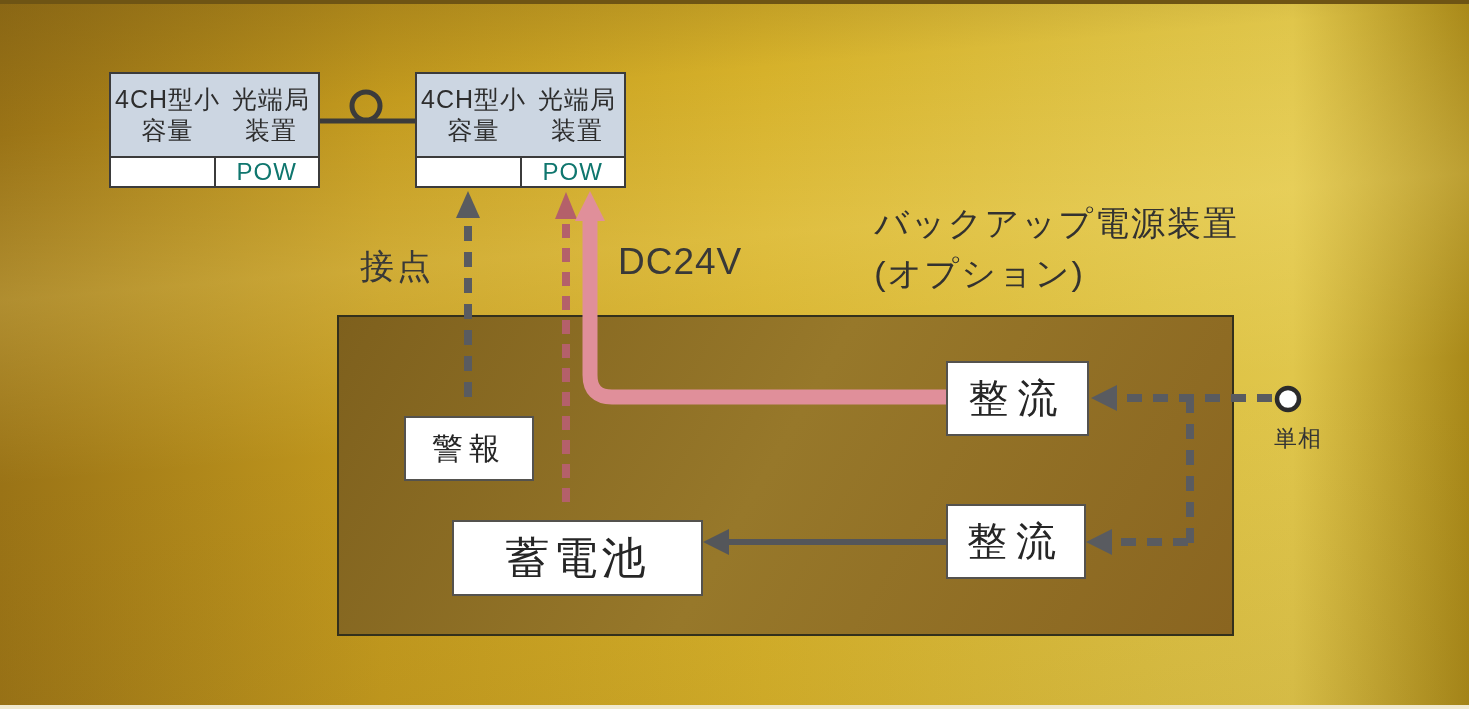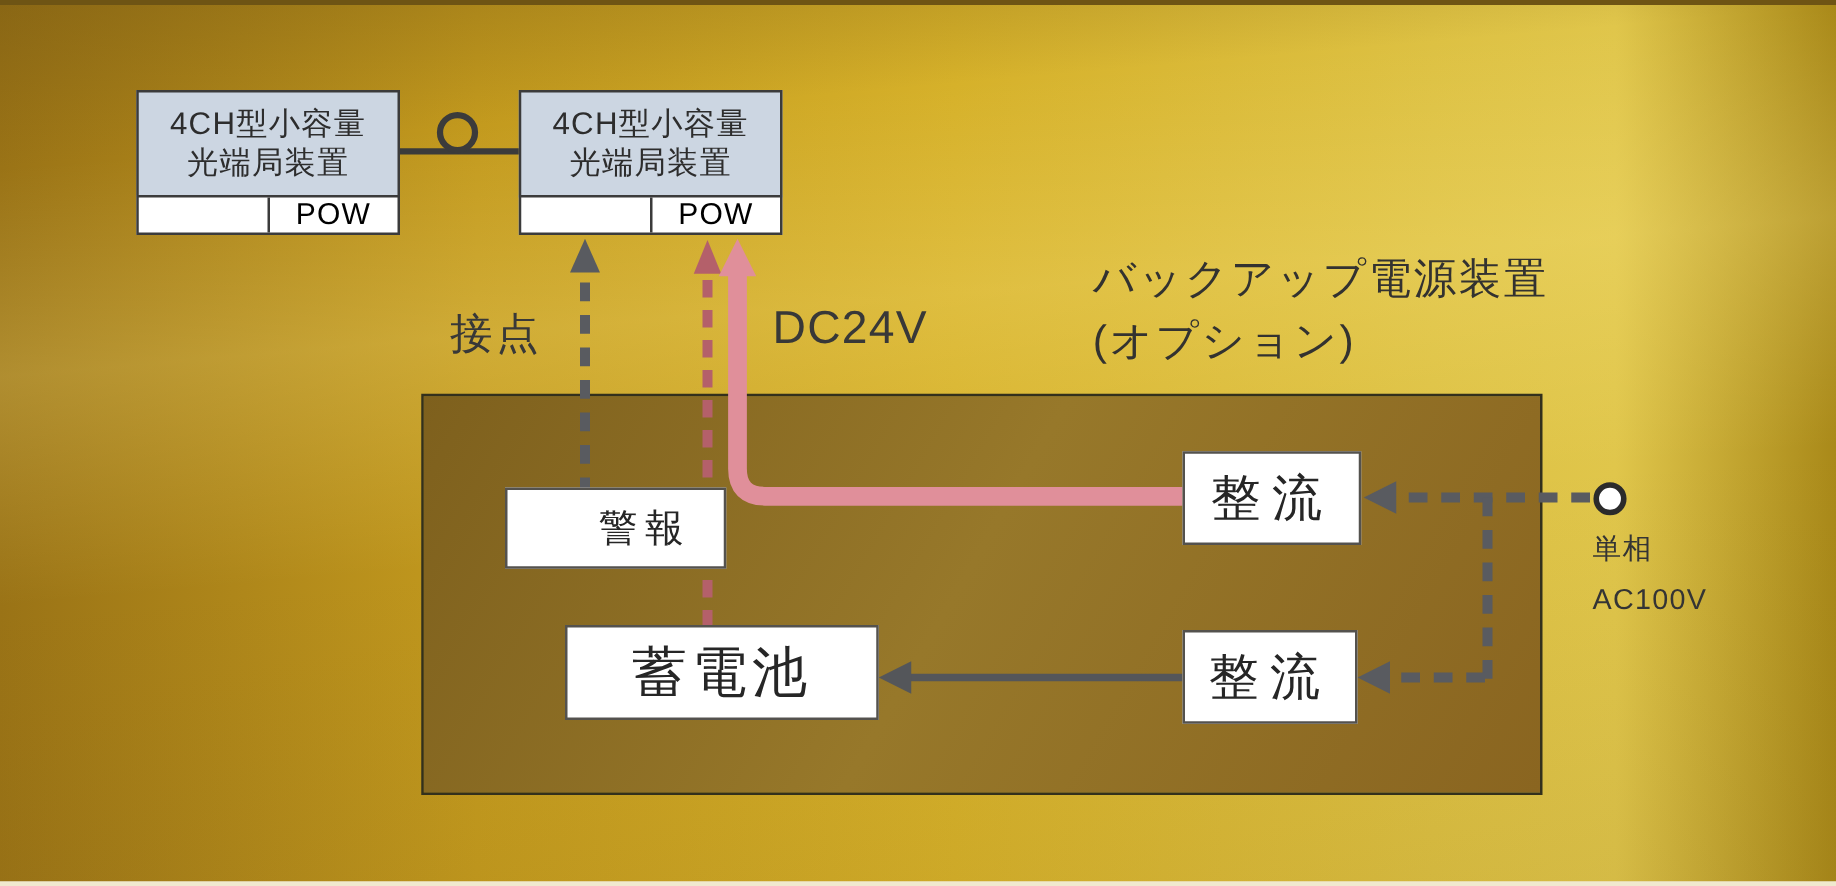--- a/index.html
+++ b/index.html
@@ -18,28 +18,28 @@
   .edge{position:absolute;left:0;width:1469px;}
   #edge-top{top:0;height:4px;background:#6e5414;}
   #edge-bottom{bottom:0;height:4px;background:#f0e9cf;}
 
   
   .device{position:absolute;top:72px;width:211px;}
   #device-left{left:109px;}
   #device-right{left:415px;}
   .device-label{
     height:82px;background:#ccd6e2;border:2px solid #3b3b3b;
-    display:flex;flex-direction:column;align-items:center;justify-content:center;
+    display:flex;flex-direction:row;align-items:center;justify-content:center;
     color:#2d2d2d;font-size:25px;line-height:31px;letter-spacing:1px;text-align:center;
   }
   .device-strip{
     display:flex;height:28px;background:#ffffff;border:2px solid #3b3b3b;margin-top:-2px;
   }
   .device-cell{flex:1 1 50%;display:flex;align-items:center;justify-content:center;
-    color:#000000;font-size:24px;letter-spacing:1px;}
+    color:#0f766e;font-size:24px;letter-spacing:1px;}
   .device-cell.pow{border-left:2px solid #3b3b3b;}
 
   
   .lbl{position:absolute;color:#383838;white-space:nowrap;}
   #contact-label{left:360px;top:244px;font-size:34px;letter-spacing:3px;}
   #dc24v-label{left:618px;top:241px;font-size:37px;letter-spacing:1px;}
   #backup-title{right:230px;top:198px;text-align:left;font-size:34px;line-height:50px;letter-spacing:2px;color:#333230;}
   #ac-block{left:1274px;top:418px;font-size:23px;line-height:41px;letter-spacing:1px;color:#343434;}
 
   
@@ -48,22 +48,22 @@
     border:2px solid #33301c;
     background:linear-gradient(120deg,#7e601d 0%,#97782a 48%,#8a6520 100%);
   }
 
   
   .comp{
     position:absolute;background:#ffffff;border:2px solid #54524e;
     display:flex;align-items:center;justify-content:center;
     color:#262626;white-space:nowrap;
   }
-  #alarm-box{left:404px;top:390px;width:126px;height:61px;font-size:31px;letter-spacing:6px;padding-left:47px;}
-  #battery-box{left:452px;top:500px;width:247px;height:72px;font-size:44px;letter-spacing:4px;}
+  #alarm-box{left:404px;top:416px;width:126px;height:61px;font-size:31px;letter-spacing:6px;}
+  #battery-box{left:452px;top:520px;width:247px;height:72px;font-size:44px;letter-spacing:4px;}
   #rectifier-top-box{left:946px;top:361px;width:139px;height:71px;font-size:40px;letter-spacing:9px;}
   #rectifier-bottom-box{left:946px;top:504px;width:136px;height:71px;font-size:40px;letter-spacing:9px;}
 
   #wires{position:absolute;left:0;top:0;pointer-events:none;}
 </style>
 </head>
 <body>
 
 <div id="stage">
 
@@ -94,21 +94,20 @@
   <div class="lbl" id="contact-label">接点</div>
   <div class="lbl" id="dc24v-label">DC24V</div>
 
   <div class="lbl" id="backup-title">
     <div>バックアップ電源装置</div>
     <div>(オプション)</div>
   </div>
 
   <div class="lbl" id="ac-block">
     <div>単相</div>
-    <div>AC100V</div>
   </div>
 
   <div id="backup-panel"></div>
 
   <svg id="wires" width="1469" height="709" viewBox="0 0 1469 709">
 
     <line x1="320" y1="121" x2="415" y2="121" stroke="#3b3b3b" stroke-width="5"></line>
     <circle cx="366" cy="106" r="14" fill="none" stroke="#3b3b3b" stroke-width="5"></circle>
 
     <line x1="468" y1="397" x2="468" y2="214" stroke="#595b60" stroke-width="8" stroke-dasharray="15 11"></line>

